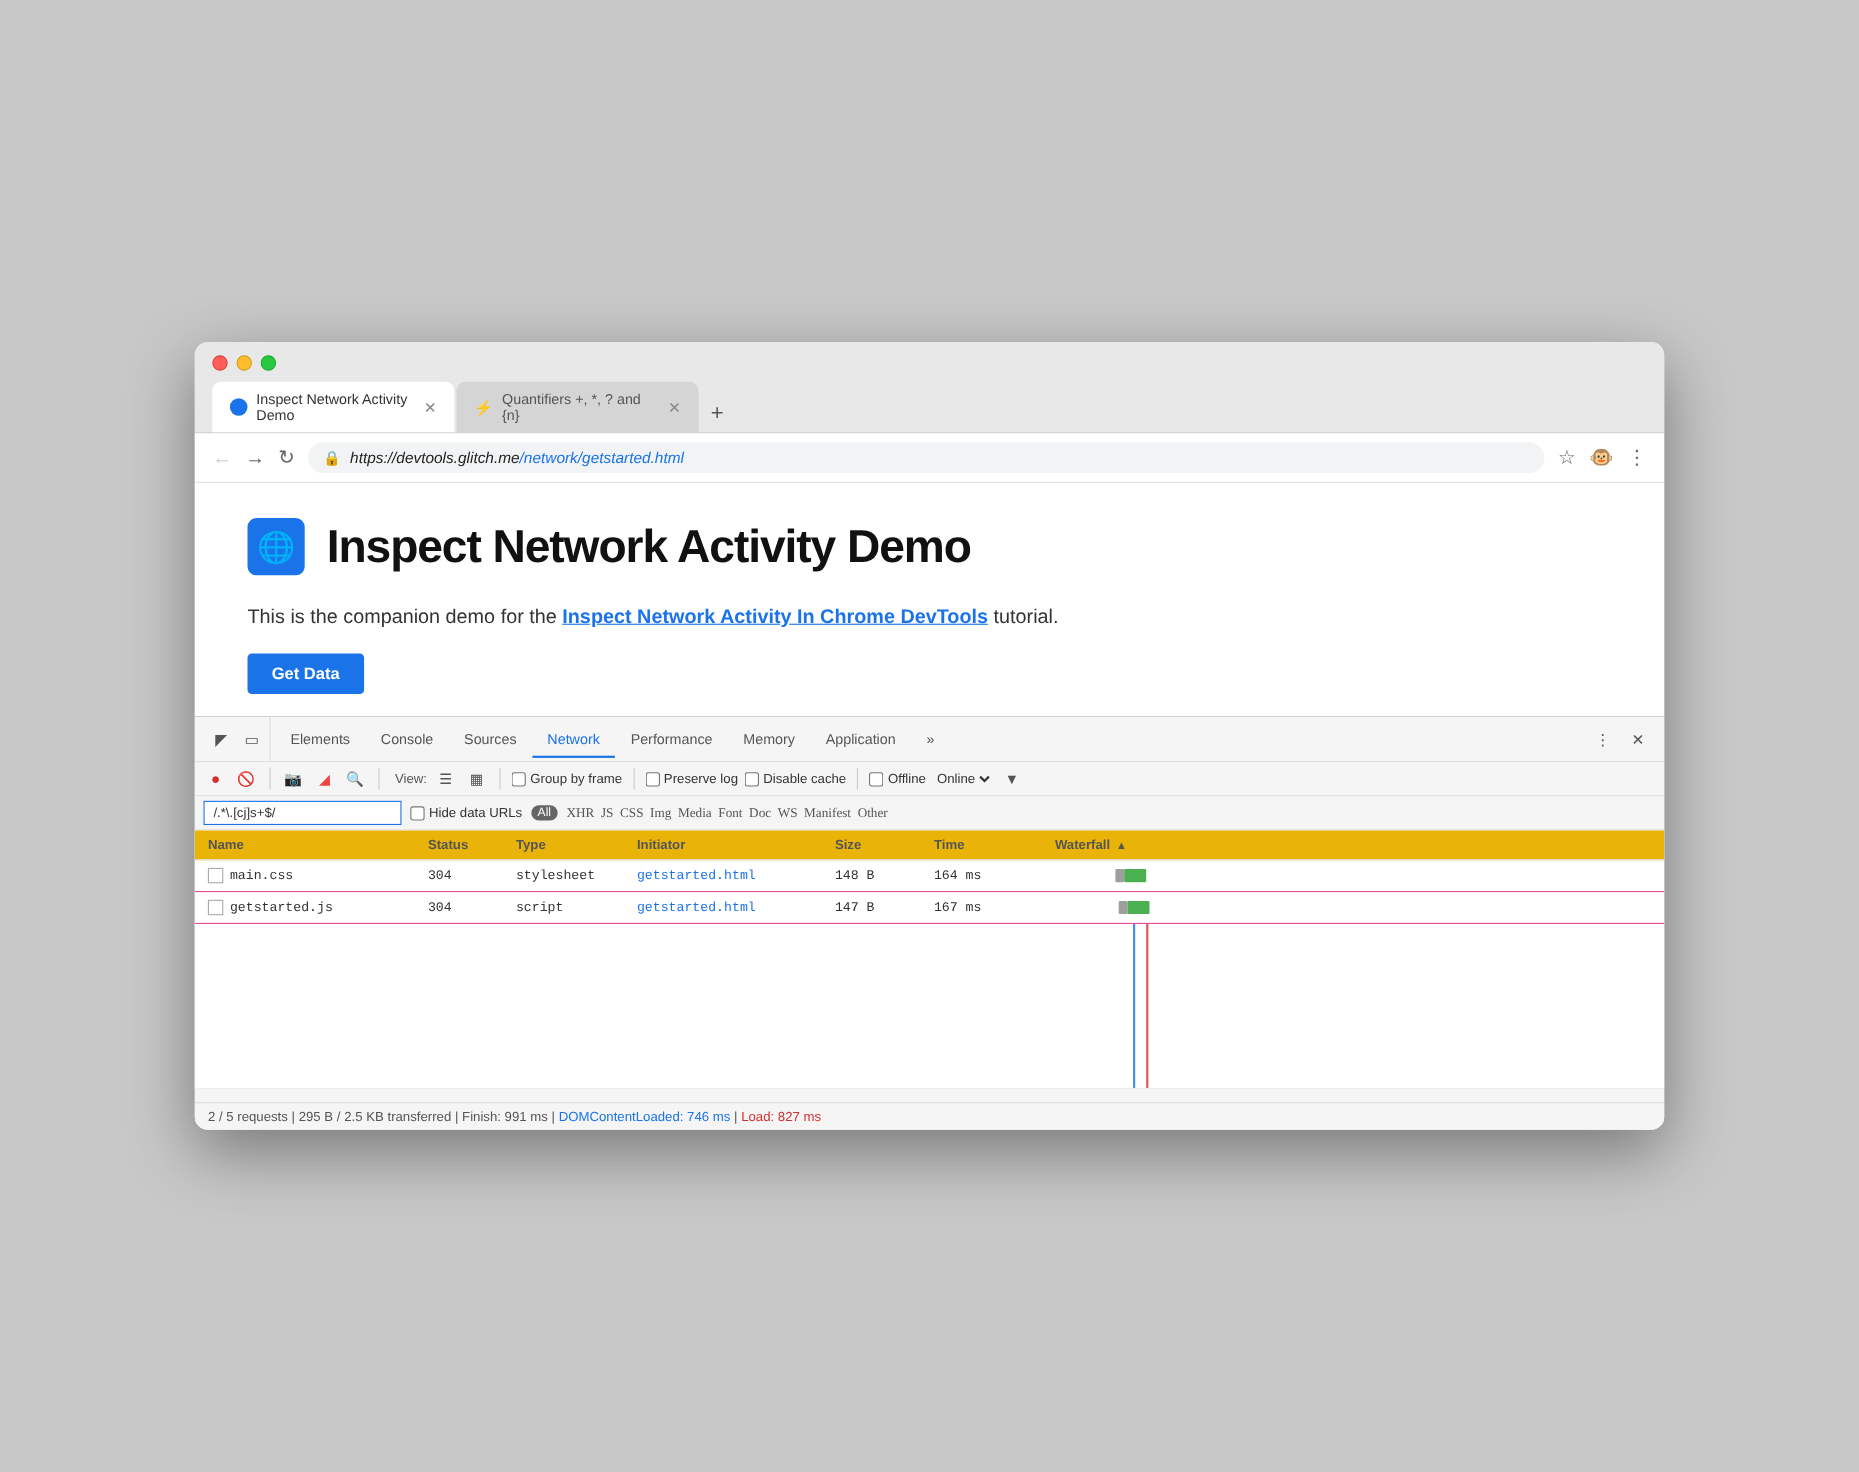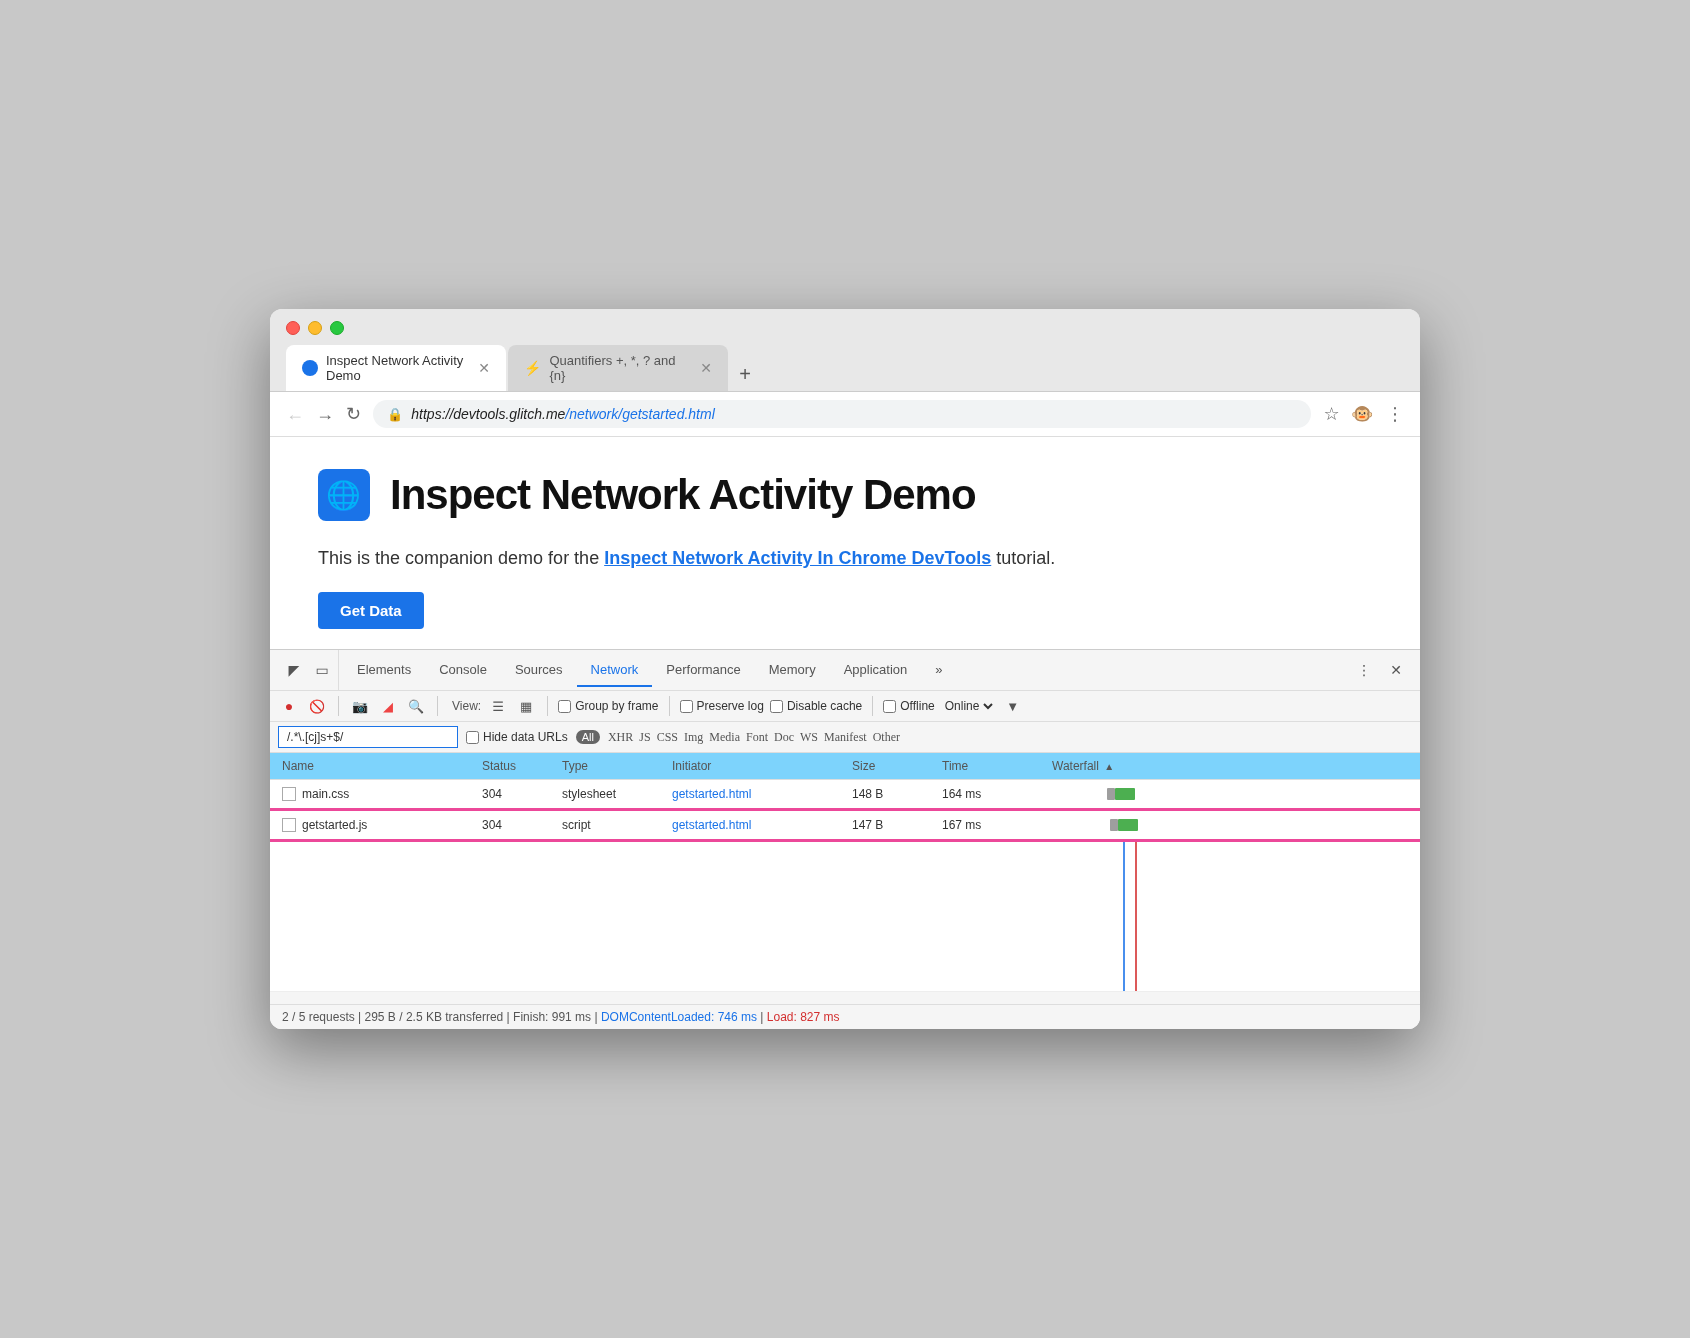--- a/index.html
+++ b/index.html
@@ -5,21 +5,21 @@
     * { box-sizing: border-box; margin: 0; padding: 0; }
     body {
       background: #c8c8c8;
       display: flex;
       justify-content: center;
       align-items: center;
       min-height: 100vh;
       font-family: -apple-system, BlinkMacSystemFont, 'Segoe UI', sans-serif;
     }
     .browser-window {
-      width: 1150px;
+      width: 1336px;
       background: #f0f0f0;
       border-radius: 12px;
       box-shadow: 0 20px 60px rgba(0,0,0,0.4);
       overflow: hidden;
     }
     
     .title-bar {
       background: #e8e8e8;
       padding: 12px 16px 0;
       border-bottom: 1px solid #ccc;
@@ -302,32 +302,33 @@
     .filter-type { cursor: pointer; font-family: Liberation Serif, serif; }
     
     .network-table {
       background: white;
       font-size: 12px;
     }
     .nt-header {
       display: grid;
       grid-template-columns: 200px 80px 110px 180px 90px 110px 1fr;
       border-bottom: 1px solid #ddd;
-      background: #7dd3fc;
+      background: #eab308;
       padding: 4px 8px;
       color: #555;
-      font-weight: 400;
+      font-weight: 700;
     }
     .nt-header div { padding: 2px 4px; }
     .nt-row {
       display: grid;
       grid-template-columns: 200px 80px 110px 180px 90px 110px 1fr;
-      border-bottom: 3px solid #ec4899;
+      border-bottom: 1px solid #ec4899;
       padding: 4px 8px;
       color: #333;
+      font-family: Liberation Mono, monospace;
     }
     .nt-cell { padding: 3px 4px; overflow: hidden; text-overflow: ellipsis; white-space: nowrap; }
     .nt-cell.link { color: #1a73e8; cursor: pointer; }
     .nt-cell-name { display: flex; align-items: center; gap: 6px; }
     .file-icon {
       width: 14px; height: 14px;
       border: 1px solid #aaa;
       background: white;
       flex-shrink: 0;
     }

